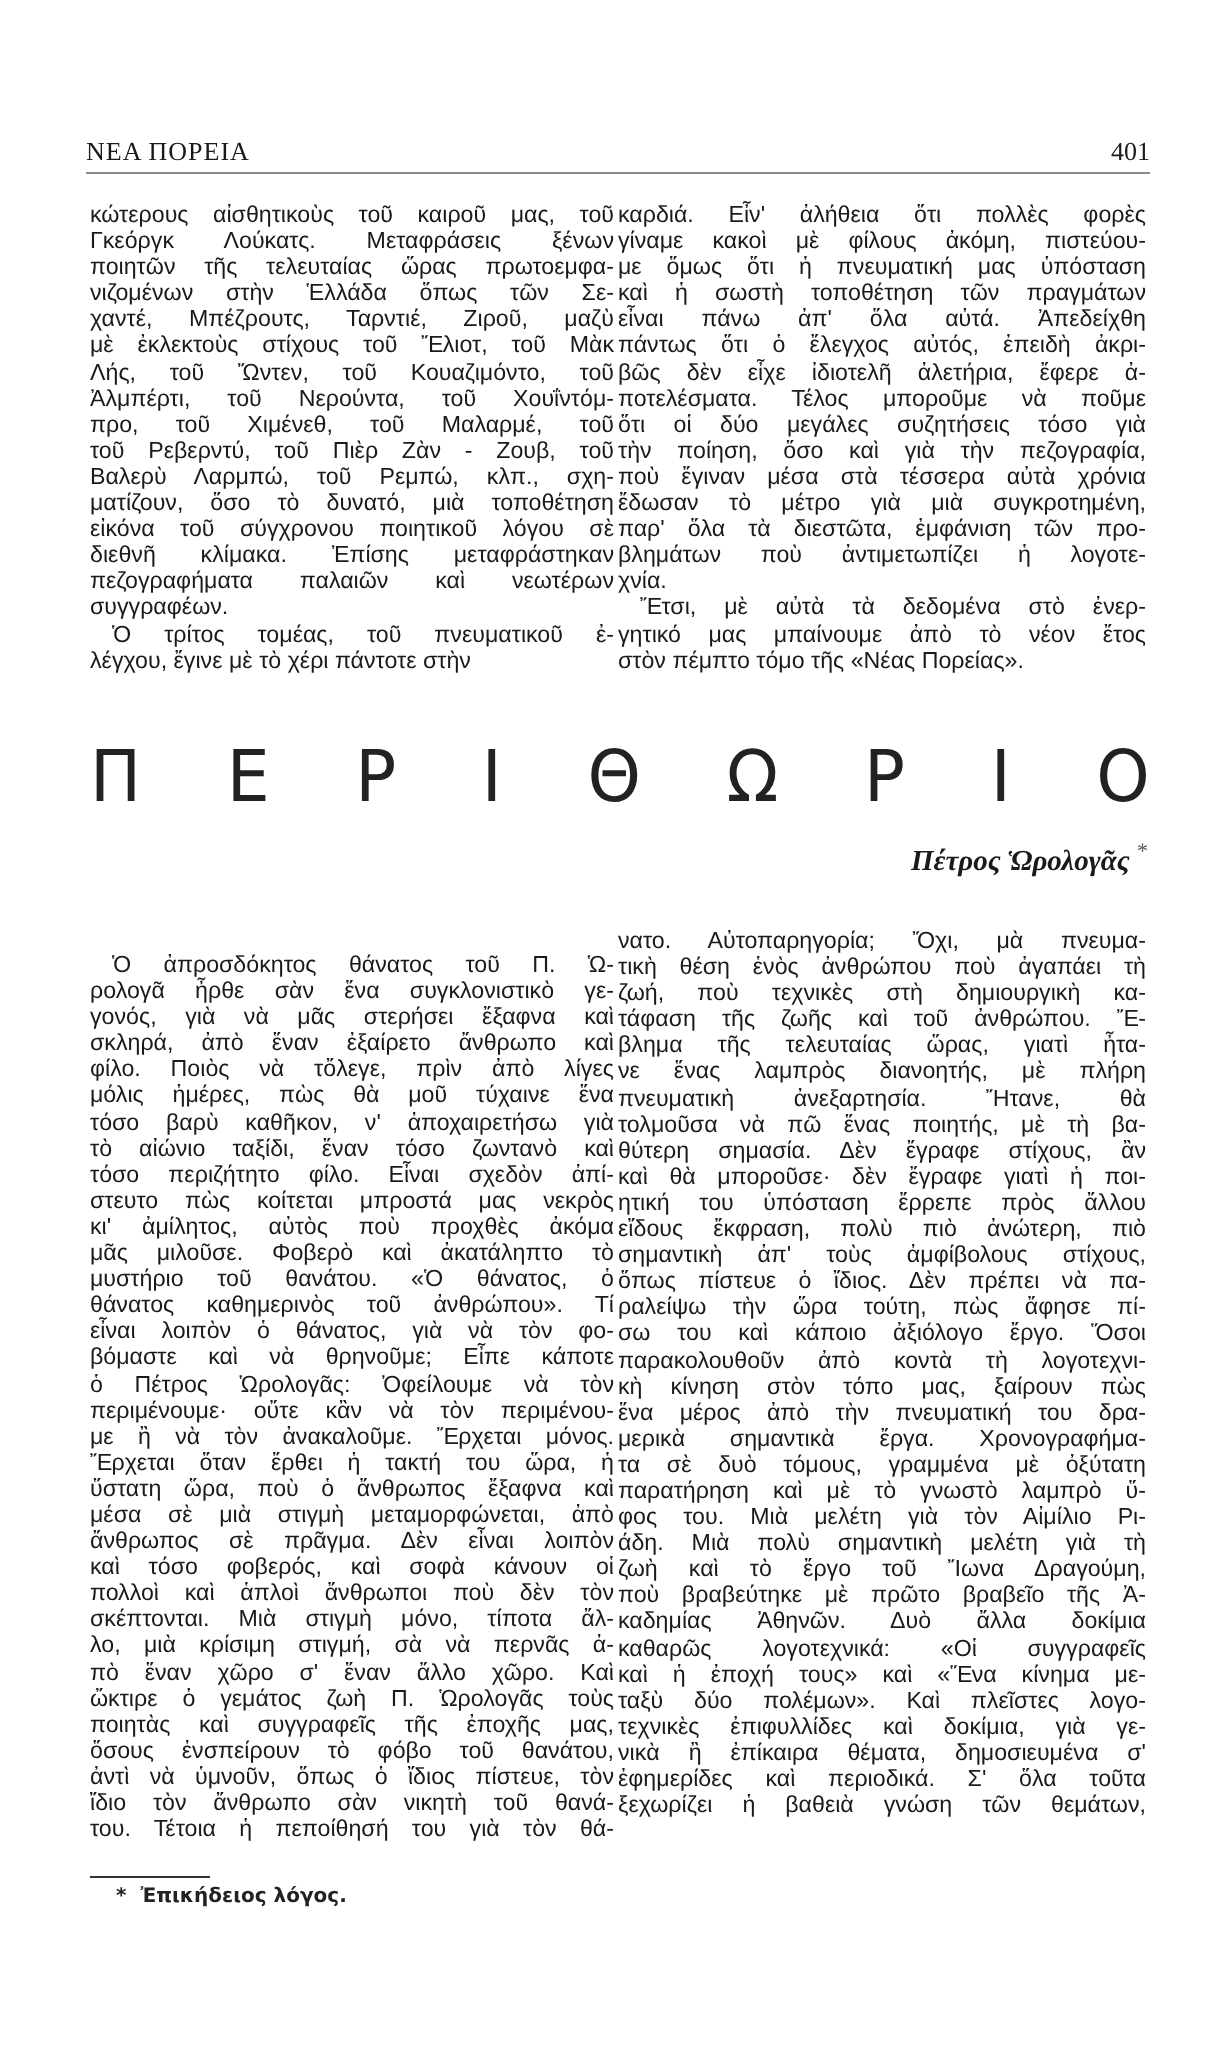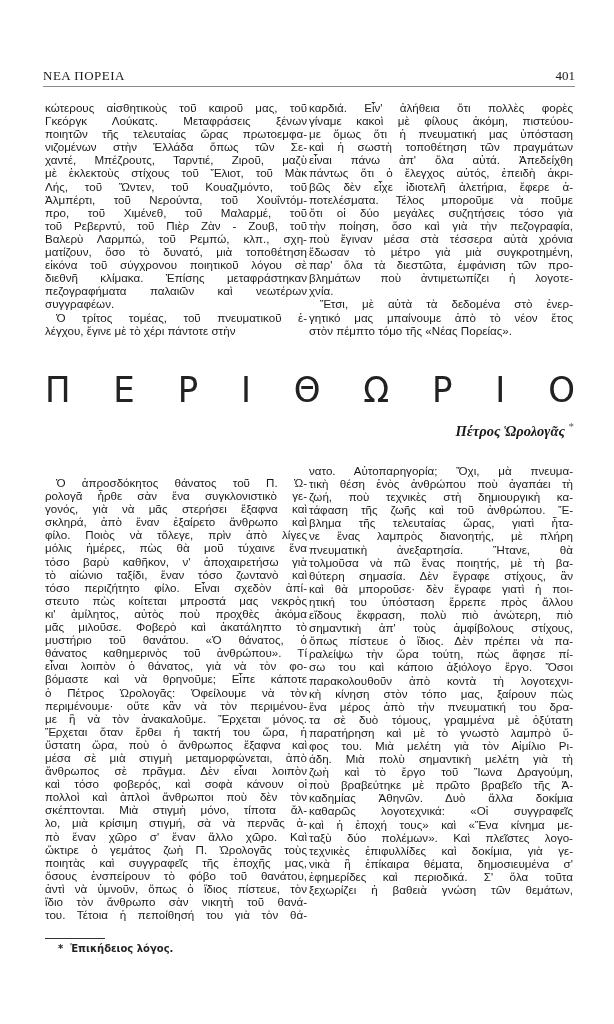--- a/index.html
+++ b/index.html
@@ -143,20 +143,21 @@
     <span class="line">καὶ θὰ μποροῦσε· δὲν ἔγραφε γιατὶ ἡ ποι-</span>
     <span class="line">ητική του ὑπόσταση ἔρρεπε πρὸς ἄλλου</span>
     <span class="line">εἴδους ἔκφραση, πολὺ πιὸ ἀνώτερη, πιὸ</span>
     <span class="line">σημαντικὴ ἀπ' τοὺς ἀμφίβολους στίχους,</span>
     <span class="line">ὅπως πίστευε ὁ ἴδιος. Δὲν πρέπει νὰ πα-</span>
     <span class="line">ραλείψω τὴν ὥρα τούτη, πὼς ἄφησε πί-</span>
     <span class="line">σω του καὶ κάποιο ἀξιόλογο ἔργο. Ὅσοι</span>
     <span class="line">παρακολουθοῦν ἀπὸ κοντὰ τὴ λογοτεχνι-</span>
     <span class="line">κὴ κίνηση στὸν τόπο μας, ξαίρουν πὼς</span>
     <span class="line">ἕνα μέρος ἀπὸ τὴν πνευματική του δρα-</span>
+    <span class="line">μερικὰ σημαντικὰ ἔργα. Χρονογραφήμα-</span>
     <span class="line">τα σὲ δυὸ τόμους, γραμμένα μὲ ὀξύτατη</span>
     <span class="line">παρατήρηση καὶ μὲ τὸ γνωστὸ λαμπρὸ ὕ-</span>
     <span class="line">φος του. Μιὰ μελέτη γιὰ τὸν Αἰμίλιο Ρι-</span>
     <span class="line">άδη. Μιὰ πολὺ σημαντικὴ μελέτη γιὰ τὴ</span>
     <span class="line">ζωὴ καὶ τὸ ἔργο τοῦ Ἴωνα Δραγούμη,</span>
     <span class="line">ποὺ βραβεύτηκε μὲ πρῶτο βραβεῖο τῆς Ἀ-</span>
     <span class="line">καδημίας Ἀθηνῶν. Δυὸ ἄλλα δοκίμια</span>
     <span class="line">καθαρῶς λογοτεχνικά: «Οἱ συγγραφεῖς</span>
     <span class="line">καὶ ἡ ἐποχή τους» καὶ «Ἕνα κίνημα με-</span>
     <span class="line">ταξὺ δύο πολέμων». Καὶ πλεῖστες λογο-</span>

